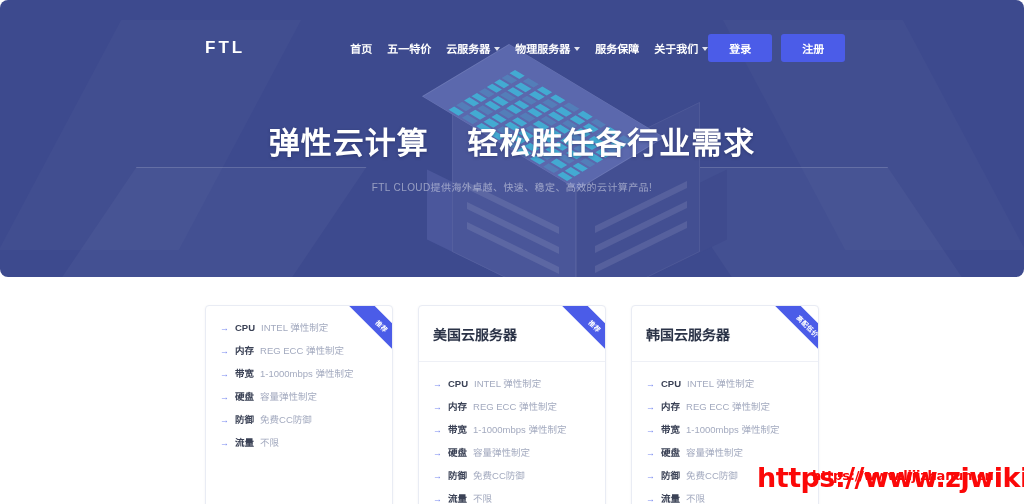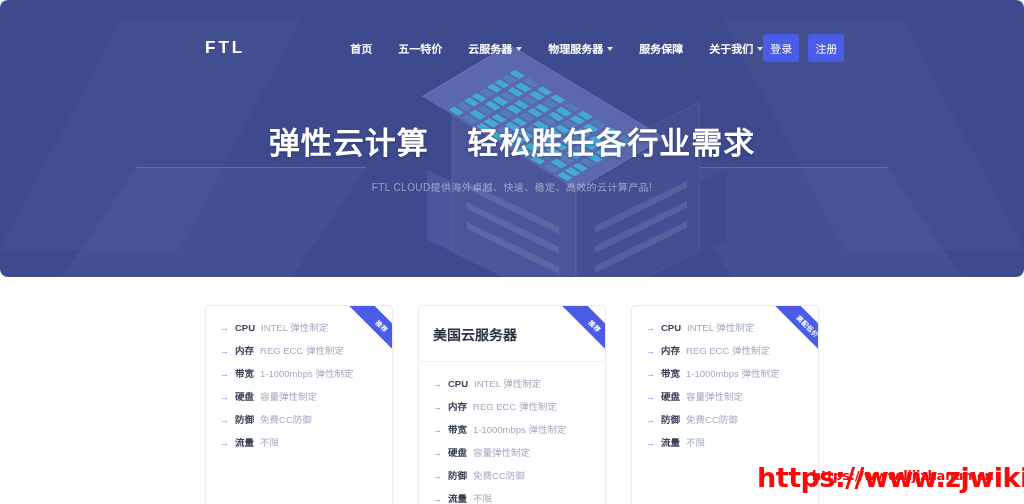--- a/index.html
+++ b/index.html
@@ -99,39 +99,39 @@
     display: flex; align-items: center;
     z-index: 20;
     margin-top: 27px;
   }
   .logo {
     margin-left: 205px;
     color: #ffffff;
     font-size: 17px; font-weight: bold;
     letter-spacing: 3px;
   }
-  .nav-links { display: flex; align-items: center; margin-left: 105px; gap: 26px; }
+  .nav-links { display: flex; align-items: center; margin-left: 105px; gap: 15px; }
   .nav-item {
     display: flex; align-items: center; gap: 4px;
     color: #ffffff; font-size: 11px; font-weight: bold;
     white-space: nowrap; cursor: pointer;
   }
   .caret {
     width: 0; height: 0; display: inline-block;
     border-left: 3px solid transparent; border-right: 3px solid transparent;
     border-top: 4px solid rgba(255,255,255,0.85);
     margin-top: 1px;
   }
   .nav-actions { display: flex; align-items: center; gap: 9px; margin-left: auto; margin-right: 205px; }
   .btn-auth {
     background: #4b5ce8;
     color: #ffffff;
-    font-size: 11px; font-weight: normal;
+    font-size: 11px; font-weight: bold;
     border: none; border-radius: 3px;
-    padding: 6px 7px;
+    padding: 6px 21px;
     cursor: pointer;
     white-space: nowrap;
   }
 
   
   .hero-text { position: absolute; left: 0; top: 118px; width: 1024px; text-align: center; z-index: 15; }
   .hero-title {
     color: #ffffff;
     font-size: 31px; font-weight: bold;
     letter-spacing: 1px;
@@ -446,20 +446,23 @@
         <div class="feat">
           <span class="arr">→</span>
           <span class="k">流量</span>
           <span class="v">不限</span>
         </div>
 
       </div>
     </div>
 
     <div class="card">
+      <div class="card-head">
+        <div class="card-title">韩国云服务器</div>
+      </div>
       <div class="ribbon">
         <span>高配低价</span>
       </div>
       <div class="card-body">
         <div class="feat">
           <span class="arr">→</span>
           <span class="k">CPU</span>
           <span class="v">INTEL 弹性制定</span>
         </div>
         <div class="feat">

